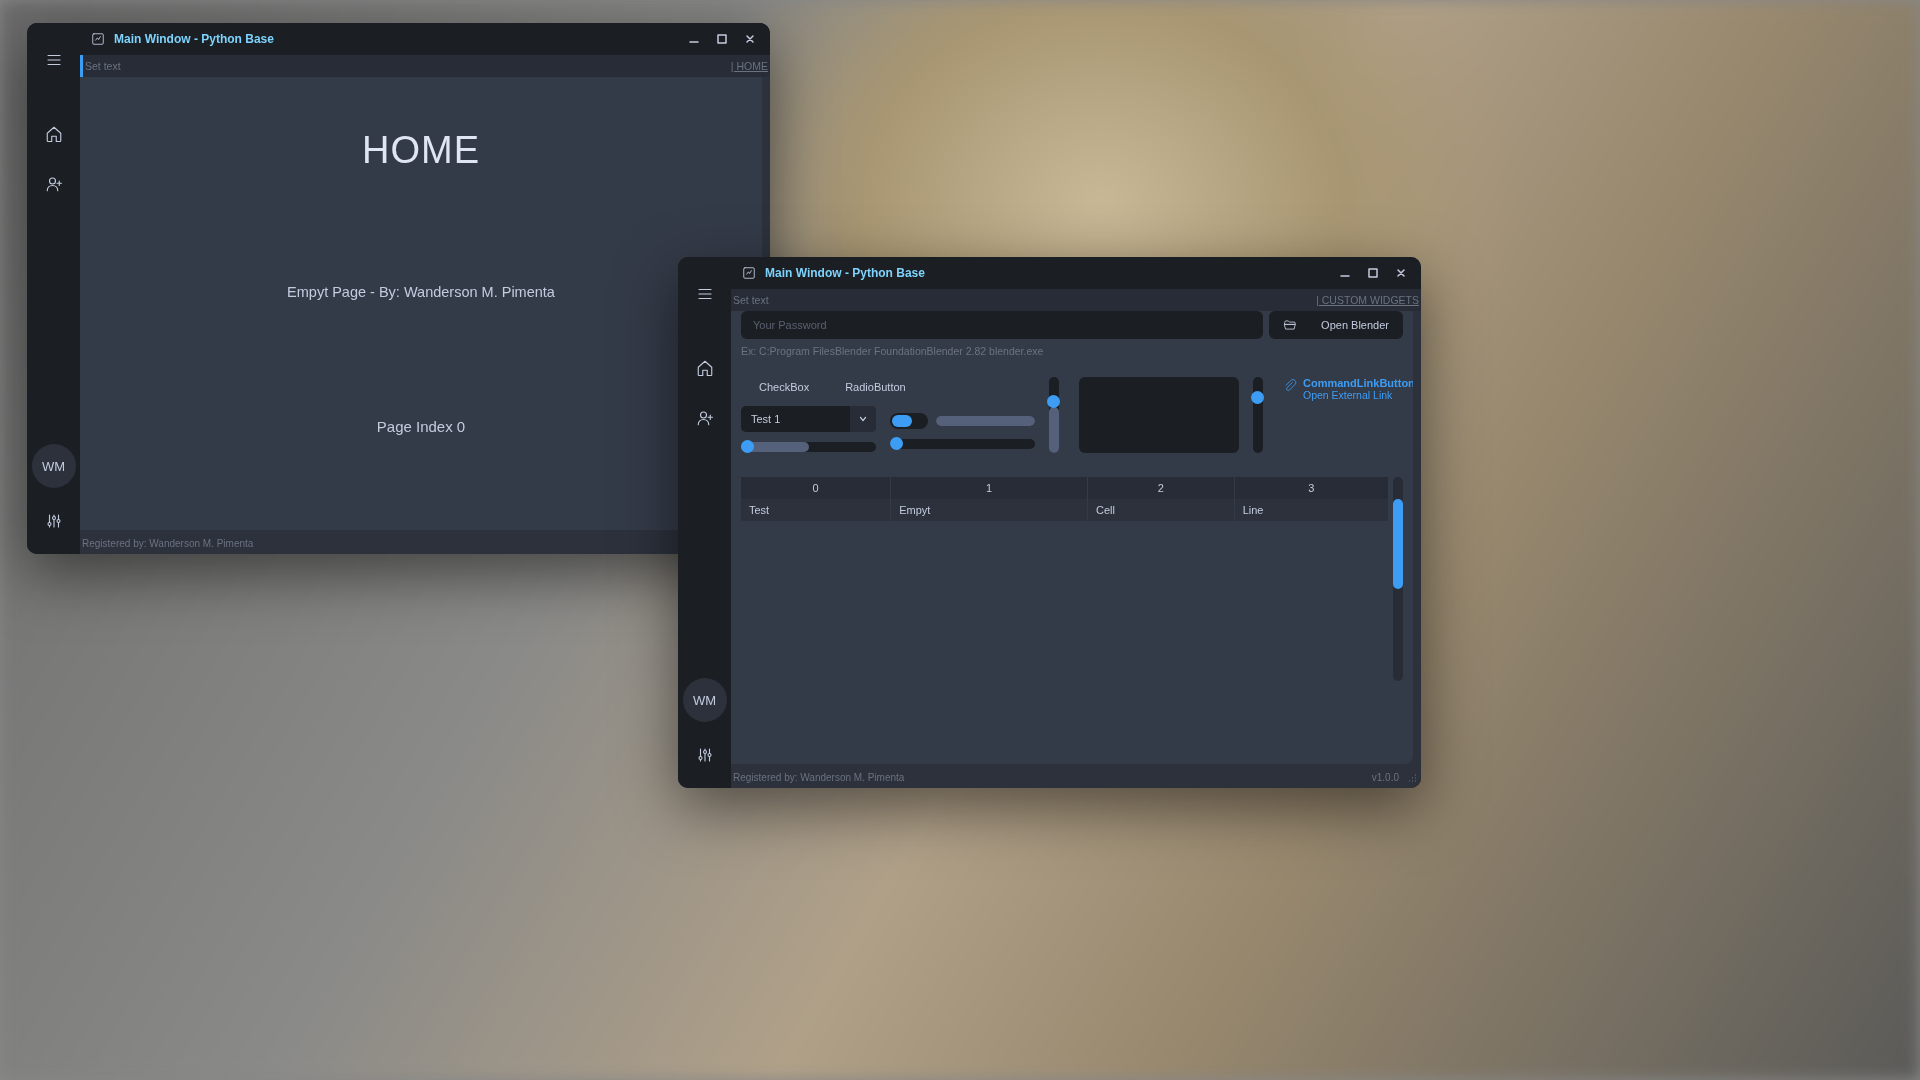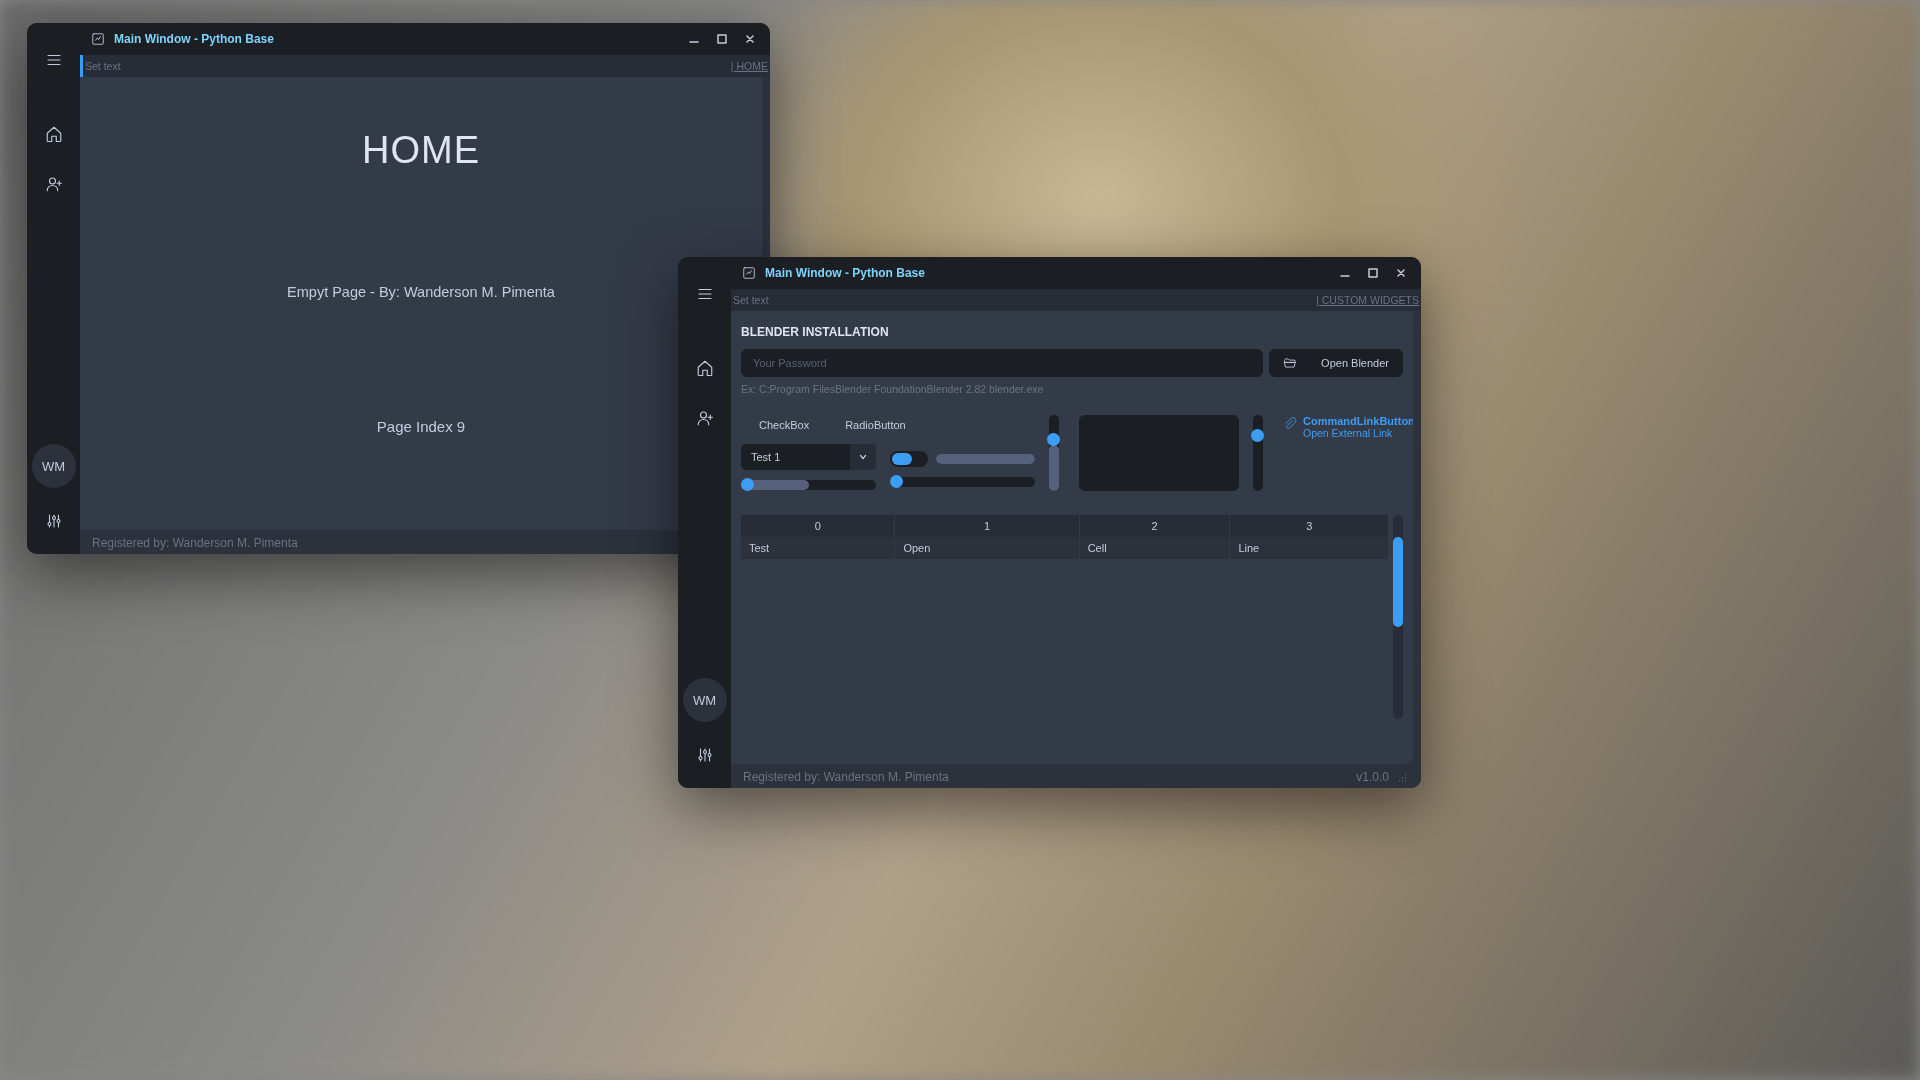--- a/index.html
+++ b/index.html
@@ -40,21 +40,21 @@
 .subbar .left { font-size:10.5px; color:#6b7280; }
 .subbar .right { font-size:10.5px; color:#6b7280; margin-left:auto;text-decoration:underline; }
 .subbar-border { border-left:3px solid #3d9df5; }
 
 .content { flex:1; background:#343b48; margin:0 8px 2px 0; border-radius:0 0 8px 0; position:relative; overflow:hidden; padding:0 10px; }
 .content.home { display:flex; flex-direction:column; align-items:center; }
 .home-title { font-size:38px; font-weight:400; color:#dfe5f1; margin-top:52px; letter-spacing:1px; }
 .home-sub { font-size:14.5px; color:#c3ccdf; margin-top:112px; }
 .home-idx { font-size:15px; color:#c3ccdf; margin-top:118px; }
 
-.statusbar { height:22px; display:flex; align-items:center; padding:0 12px; background:#2c313c; font-size:12px; color:#6b7280; }
+.statusbar { height:22px; display:flex; align-items:center; padding:0 2px; background:#2c313c; font-size:10px; color:#6b7280; }
 .statusbar .sb-right { margin-left:auto; display:flex; align-items:center; gap:8px; }
 
 
 .sect-title { font-size:12px; font-weight:700; color:#dfe5f1; padding:14px 0 10px 0; }
 .row { display:flex; gap:6px; }
 .input {
   flex:1; height:28px; background:#1b1e23; border:none; border-radius:6px;
   padding:0 12px; color:#c3ccdf; font-size:11px; outline:none;
 }
 .input::placeholder { color:#5a6070; }
@@ -166,21 +166,21 @@
           </svg>
         </div>
     </div>
     <div class="subbar subbar-border">
       <span class="left">Set text</span>
       <span class="right">| HOME</span>
     </div>
     <div class="content home">
       <div class="home-title">HOME</div>
       <div class="home-sub">Empyt Page - By: Wanderson M. Pimenta</div>
-      <div class="home-idx">Page Index 9</div>
+      <div class="home-idx">Page Index 0</div>
     </div>
     <div class="statusbar">
       <span>Registered by: Wanderson M. Pimenta</span>
     </div>
   </div>
 </div>
 
 <div class="window" id="win2">
   <div class="sidebar">
     <div class="sb-btn">
@@ -238,21 +238,20 @@
             <path class="ico-stroke" d="M3 3l6 6M9 3l-6 6"></path>
           </svg>
         </div>
     </div>
     <div class="subbar">
       <span class="left">Set text</span>
       <span class="right">| CUSTOM WIDGETS</span>
     </div>
 
     <div class="content">
-      <div class="sect-title">BLENDER INSTALLATION</div>
       <div class="row">
         <input class="input" placeholder="Your Password" style="">
         <button class="btn">
           <svg width="14" height="14" viewBox="0 0 24 24">
               <path class="ico-stroke" d="M3 7a2 2 0 012-2h4l2 2h8a2 2 0 012 2v2H3zM3 11h18l-2 8H5z"></path>
             </svg>
           <span>Open Blender</span>
         </button>
       </div>
       <div class="hint">Ex: C:Program FilesBlender FoundationBlender 2.82 blender.exe</div>
@@ -332,21 +331,21 @@
               <tr>
             <th>0</th>
             <th>1</th>
             <th>2</th>
             <th>3</th>
           </tr>
             </thead>
           <tbody>
             <tr>
               <td>Test</td>
-              <td>Open</td>
+              <td>Empyt</td>
               <td>Cell</td>
               <td>Line</td>
             </tr>
             <tr>
                 <td colspan="4" style="height:160px;background:#343b48;border:none"></td>
               </tr>
           </tbody>
         </table>
         <div class="table-scroll">
           <div class="sthumb" style="top:22px;height:90px"></div>

